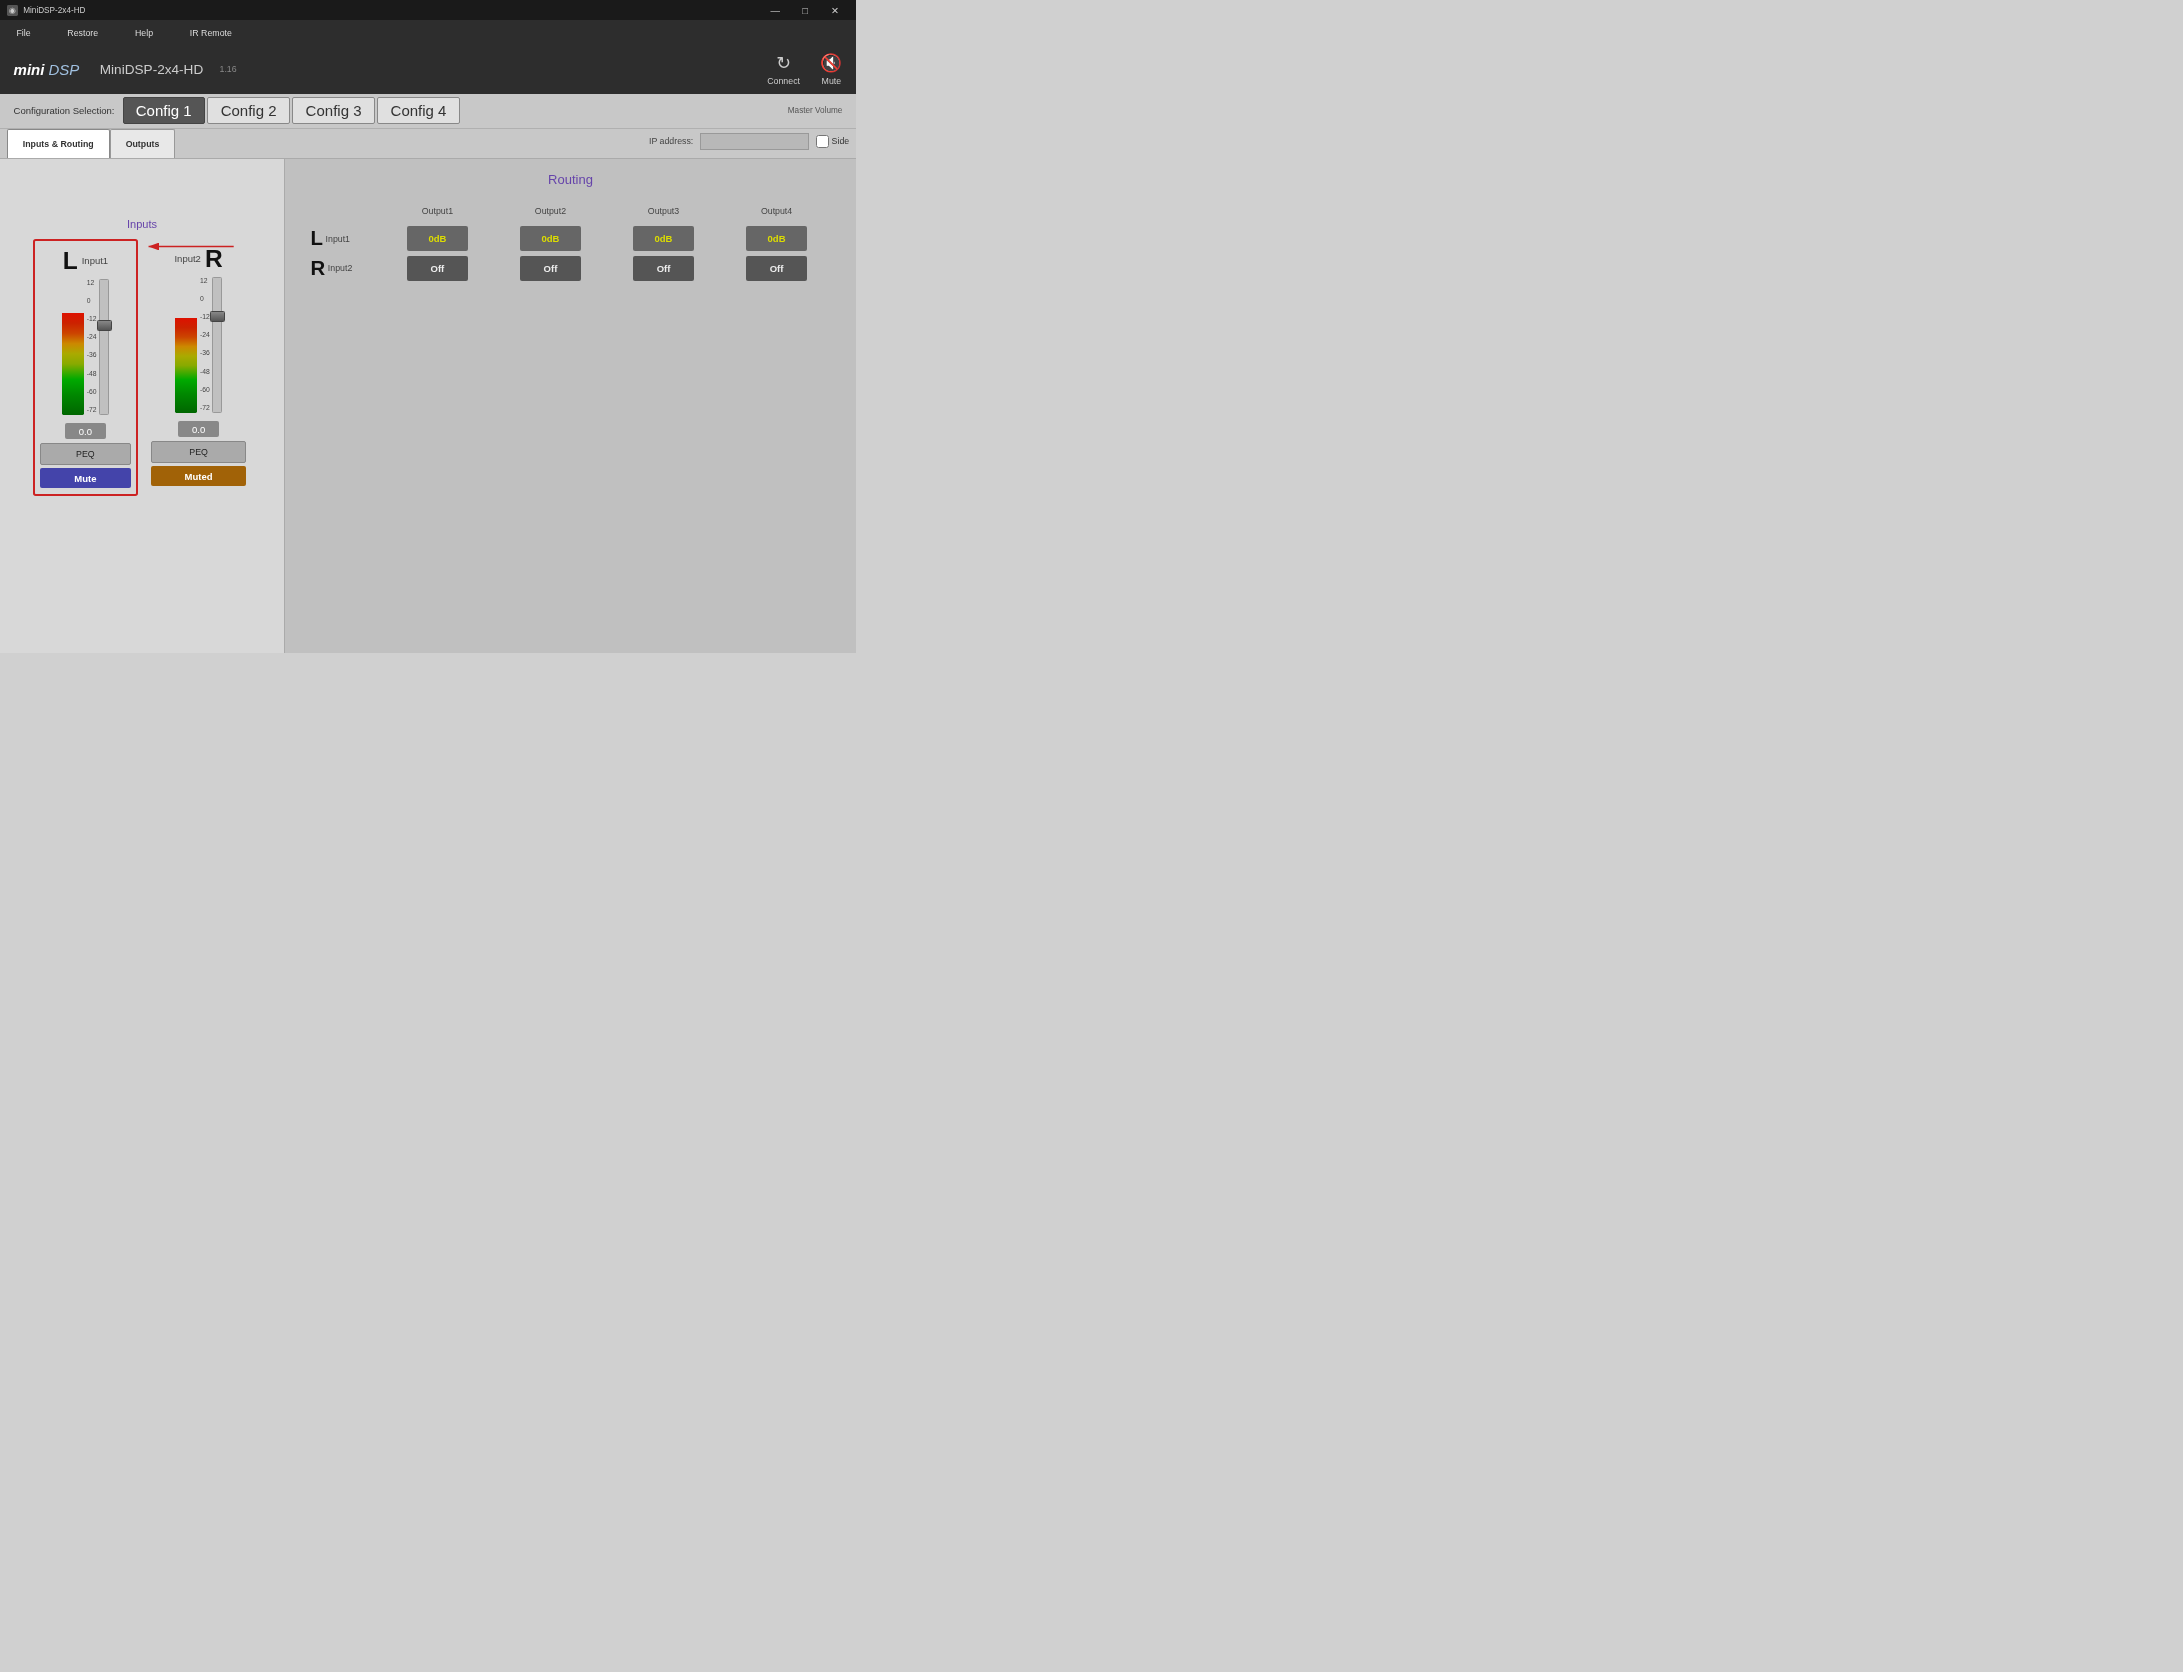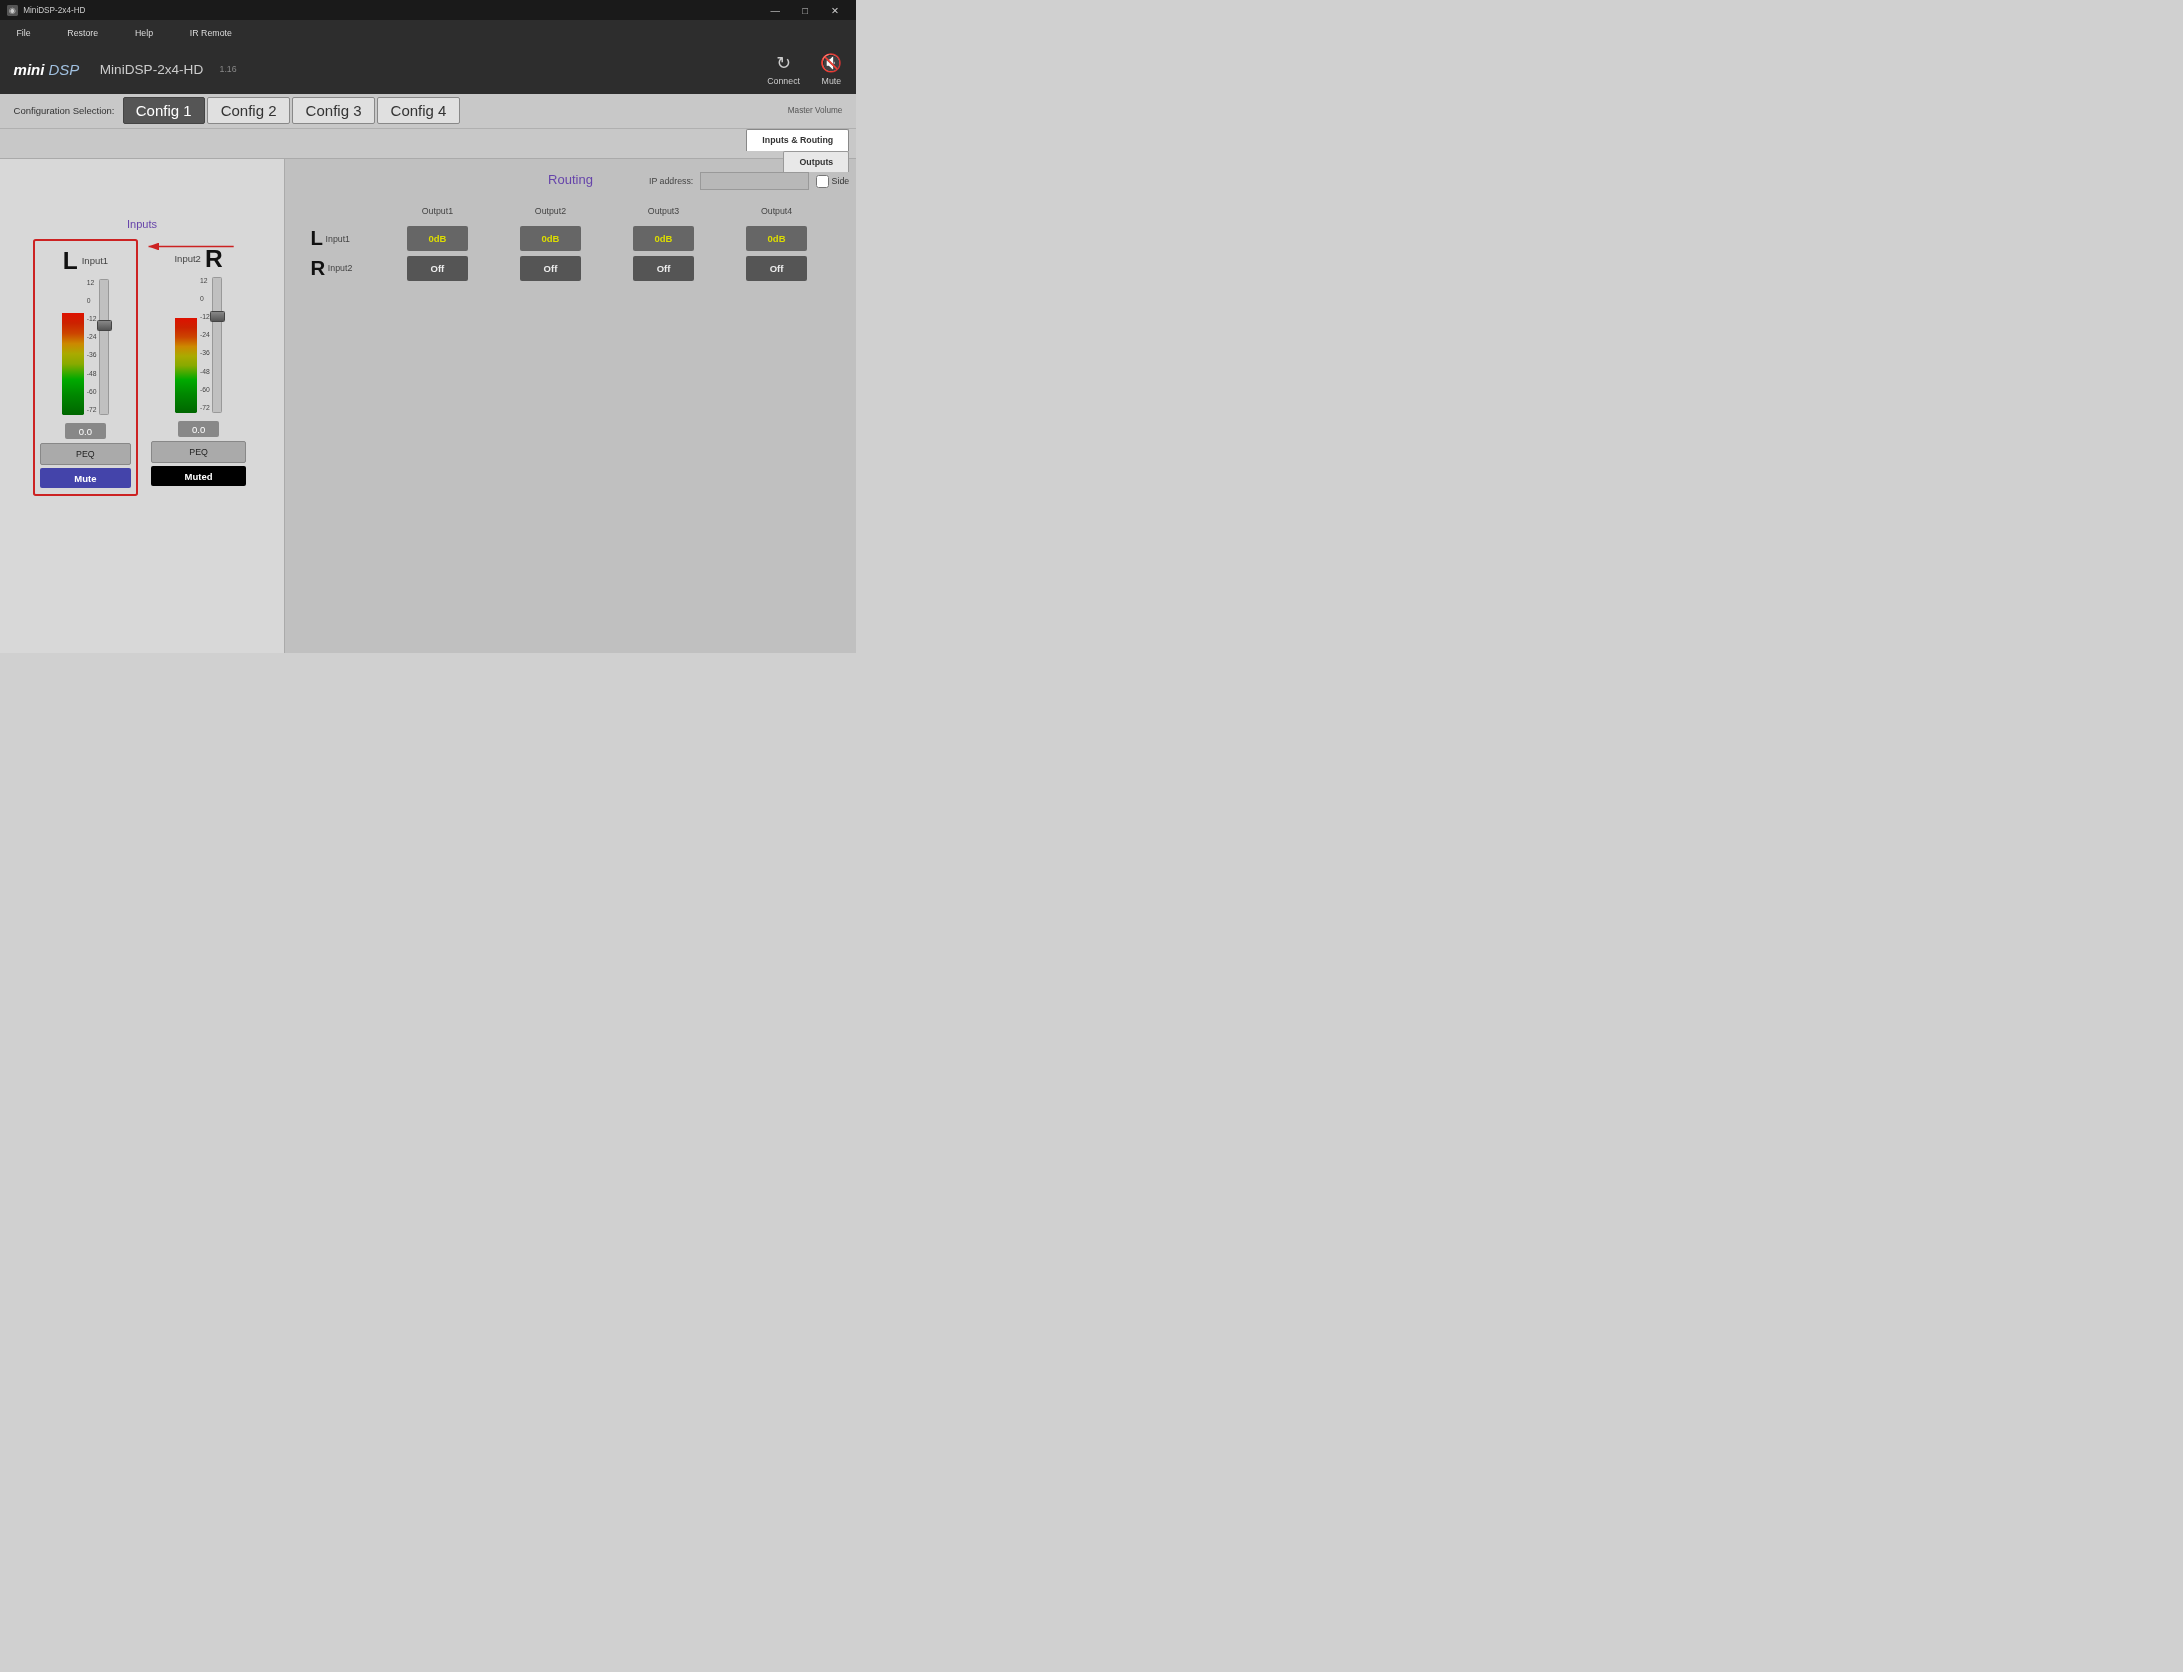--- a/index.html
+++ b/index.html
@@ -110,24 +110,22 @@
       margin-left: auto;
       font-size: 8.2px;
       color: #555;
     }
 
     
     #tabbar {
       background: #c8c8c8;
       height: 30px;
       display: flex;
-      align-items: flex-end;
       padding: 0 6.8px;
       border-bottom: 1.4px solid #aaa;
-      flex-direction: column;
     }
     .tab-btn {
       padding: 5.4px 15px;
       border: 0.7px solid #999;
       border-bottom: none;
       background: #e8e8e8;
       color: #333;
       cursor: pointer;
       font-size: 8.8px;
       font-weight: 600;
@@ -304,21 +302,21 @@
     .mute-btn-input {
       width: 100%;
       padding: 4.8px 0;
       border: none;
       border-radius: 2px;
       cursor: pointer;
       font-size: 9.5px;
       font-weight: 600;
     }
     .mute-btn-input.unmuted { background: #4444aa; color: #fff; }
-    .mute-btn-input.muted { background: #000000; color: #fff; }
+    .mute-btn-input.muted { background: #a16207; color: #fff; }
 
     
     #routing-panel {
       flex: 1;
       padding: 13.6px 20.4px;
       position: relative;
     }
 
     .annotation-text {
       font-size: 8.8px;

